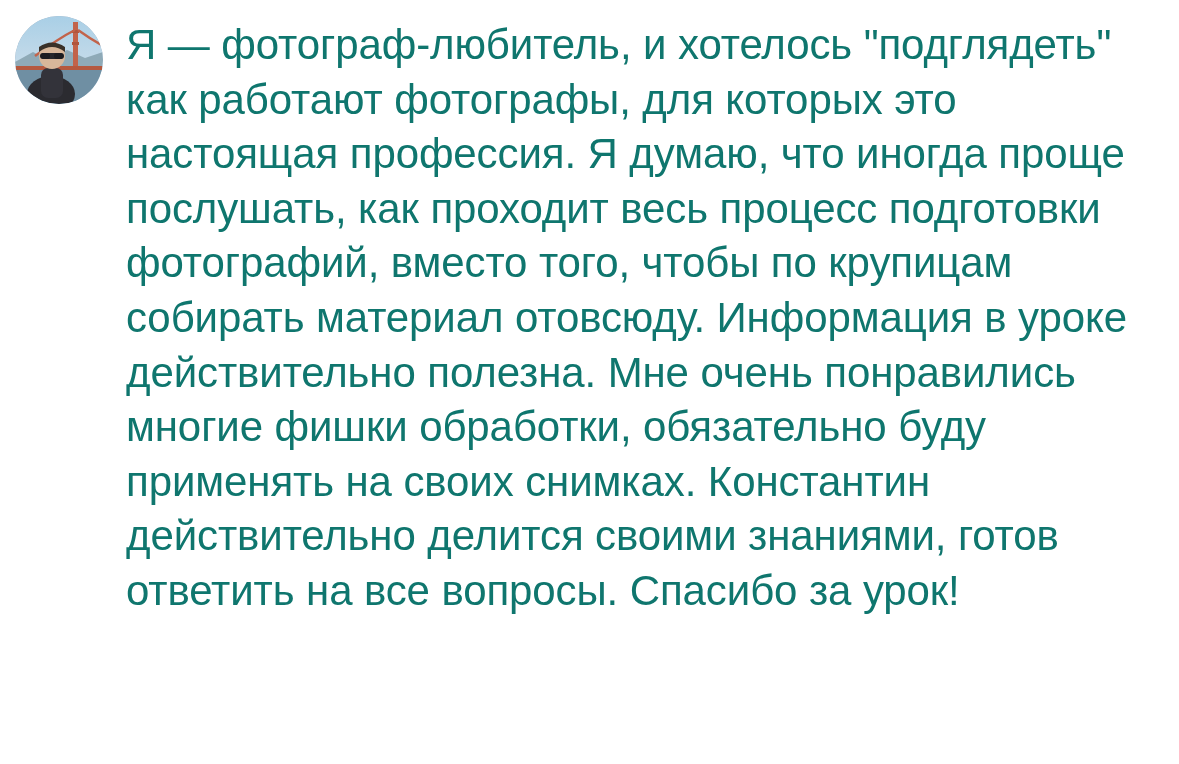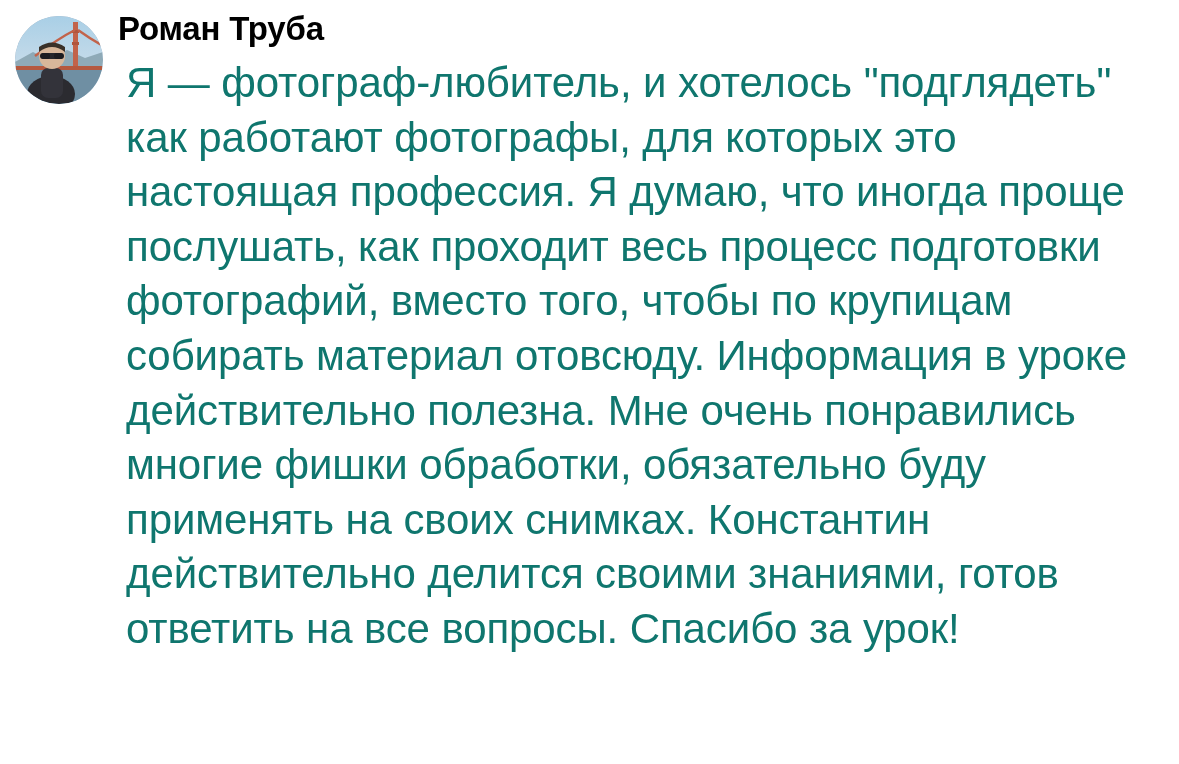--- a/index.html
+++ b/index.html
@@ -113,17 +113,16 @@
           <path d="M24 36 Q37 26 50 36 L50 31 Q37 22 24 31 Z" fill="#3a3129"></path>
           <rect x="26" y="37" width="22" height="6" rx="3" fill="#26262b"></rect>
           <rect x="25" y="37" width="10" height="6" rx="3" fill="#1c1c20"></rect>
           <rect x="39" y="37" width="10" height="6" rx="3" fill="#1c1c20"></rect>
         </g>
       </svg>
     </div>
   </div>
 
   <div class="review-body">
-    <div class="author-name">Роман Труба</div>
     <div class="review-text">Я — фотограф-любитель, и хотелось "подглядеть" как работают фотографы, для которых это настоящая профессия. Я думаю, что иногда проще послушать, как проходит весь процесс подготовки фотографий, вместо того, чтобы по крупицам собирать материал отовсюду. Информация в уроке действительно полезна. Мне очень понравились многие фишки обработки, обязательно буду применять на своих снимках. Константин действительно делится своими знаниями, готов ответить на все вопросы. Спасибо за урок!</div>
   </div>
 
 </div>
 
 </body></html>

